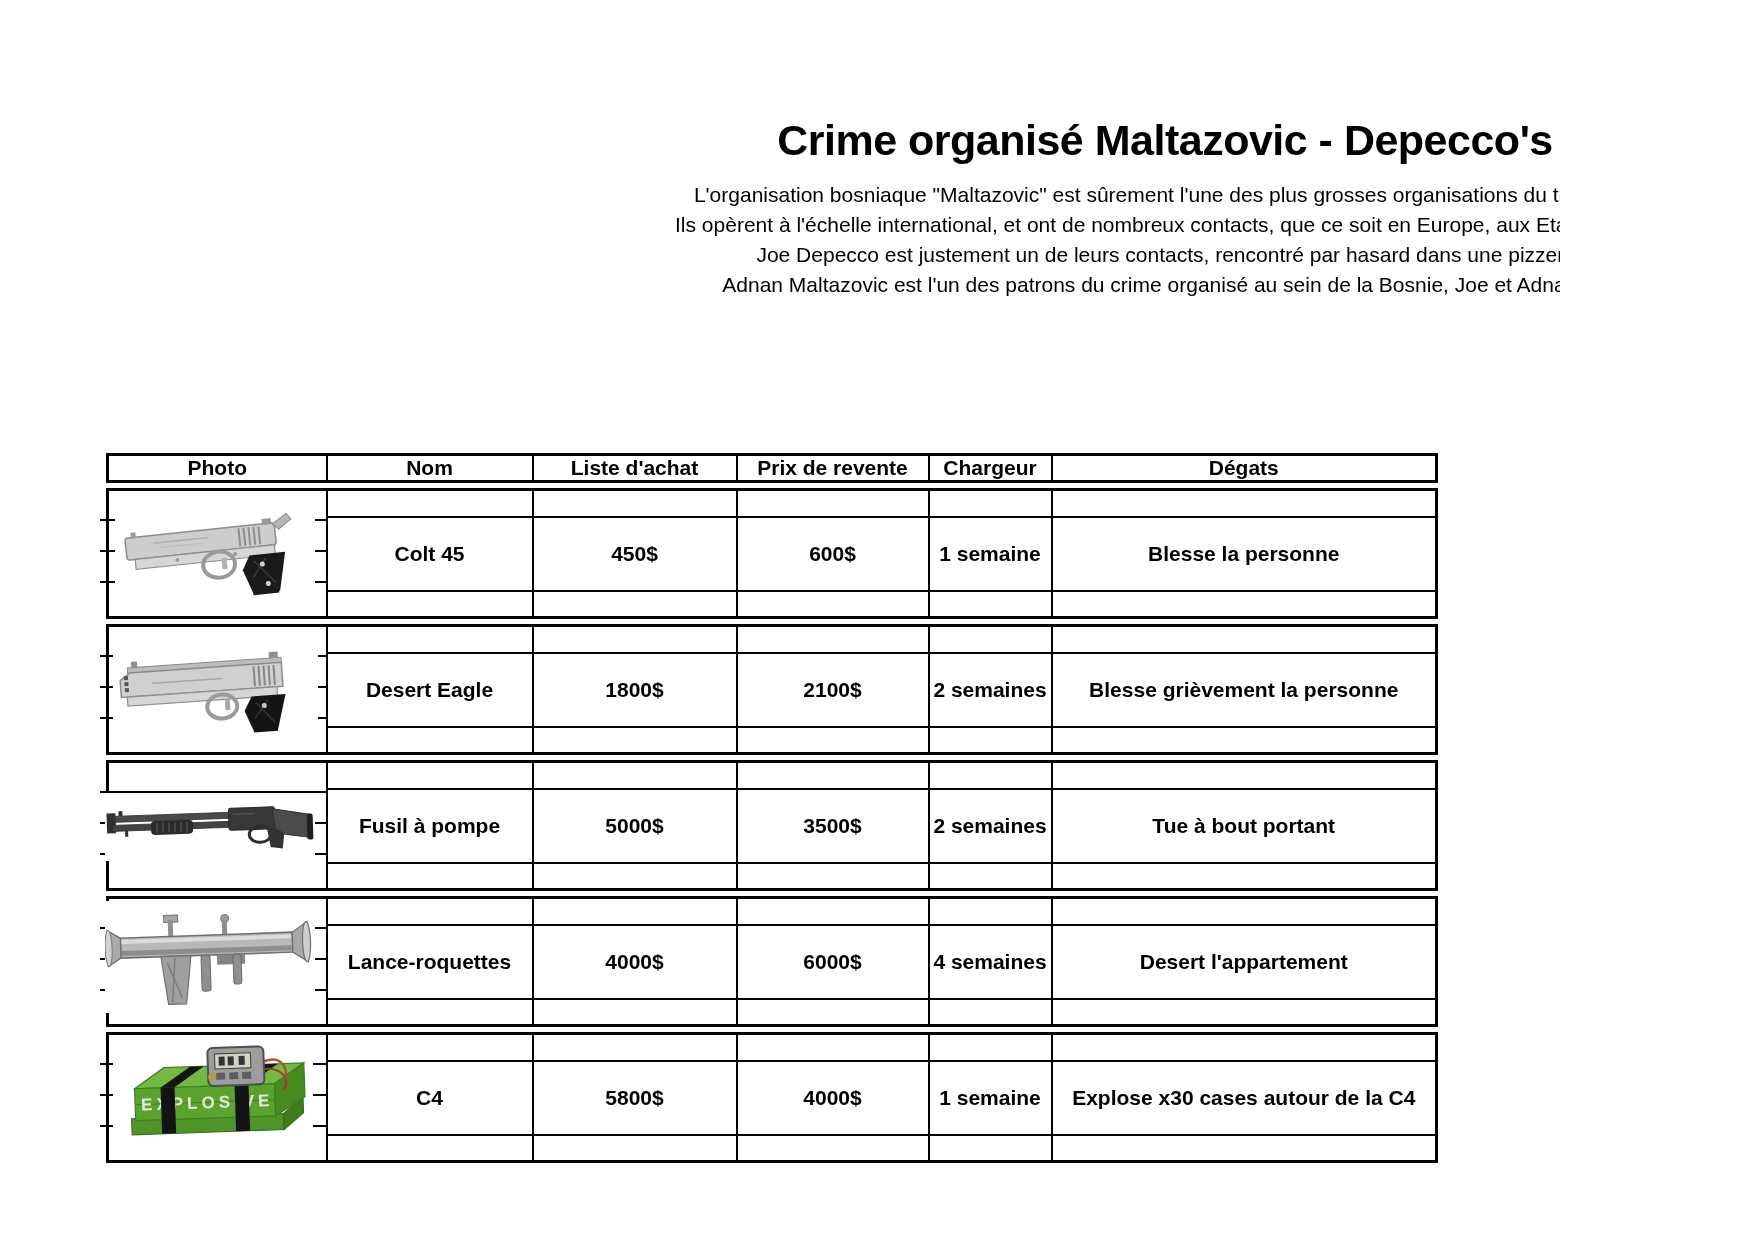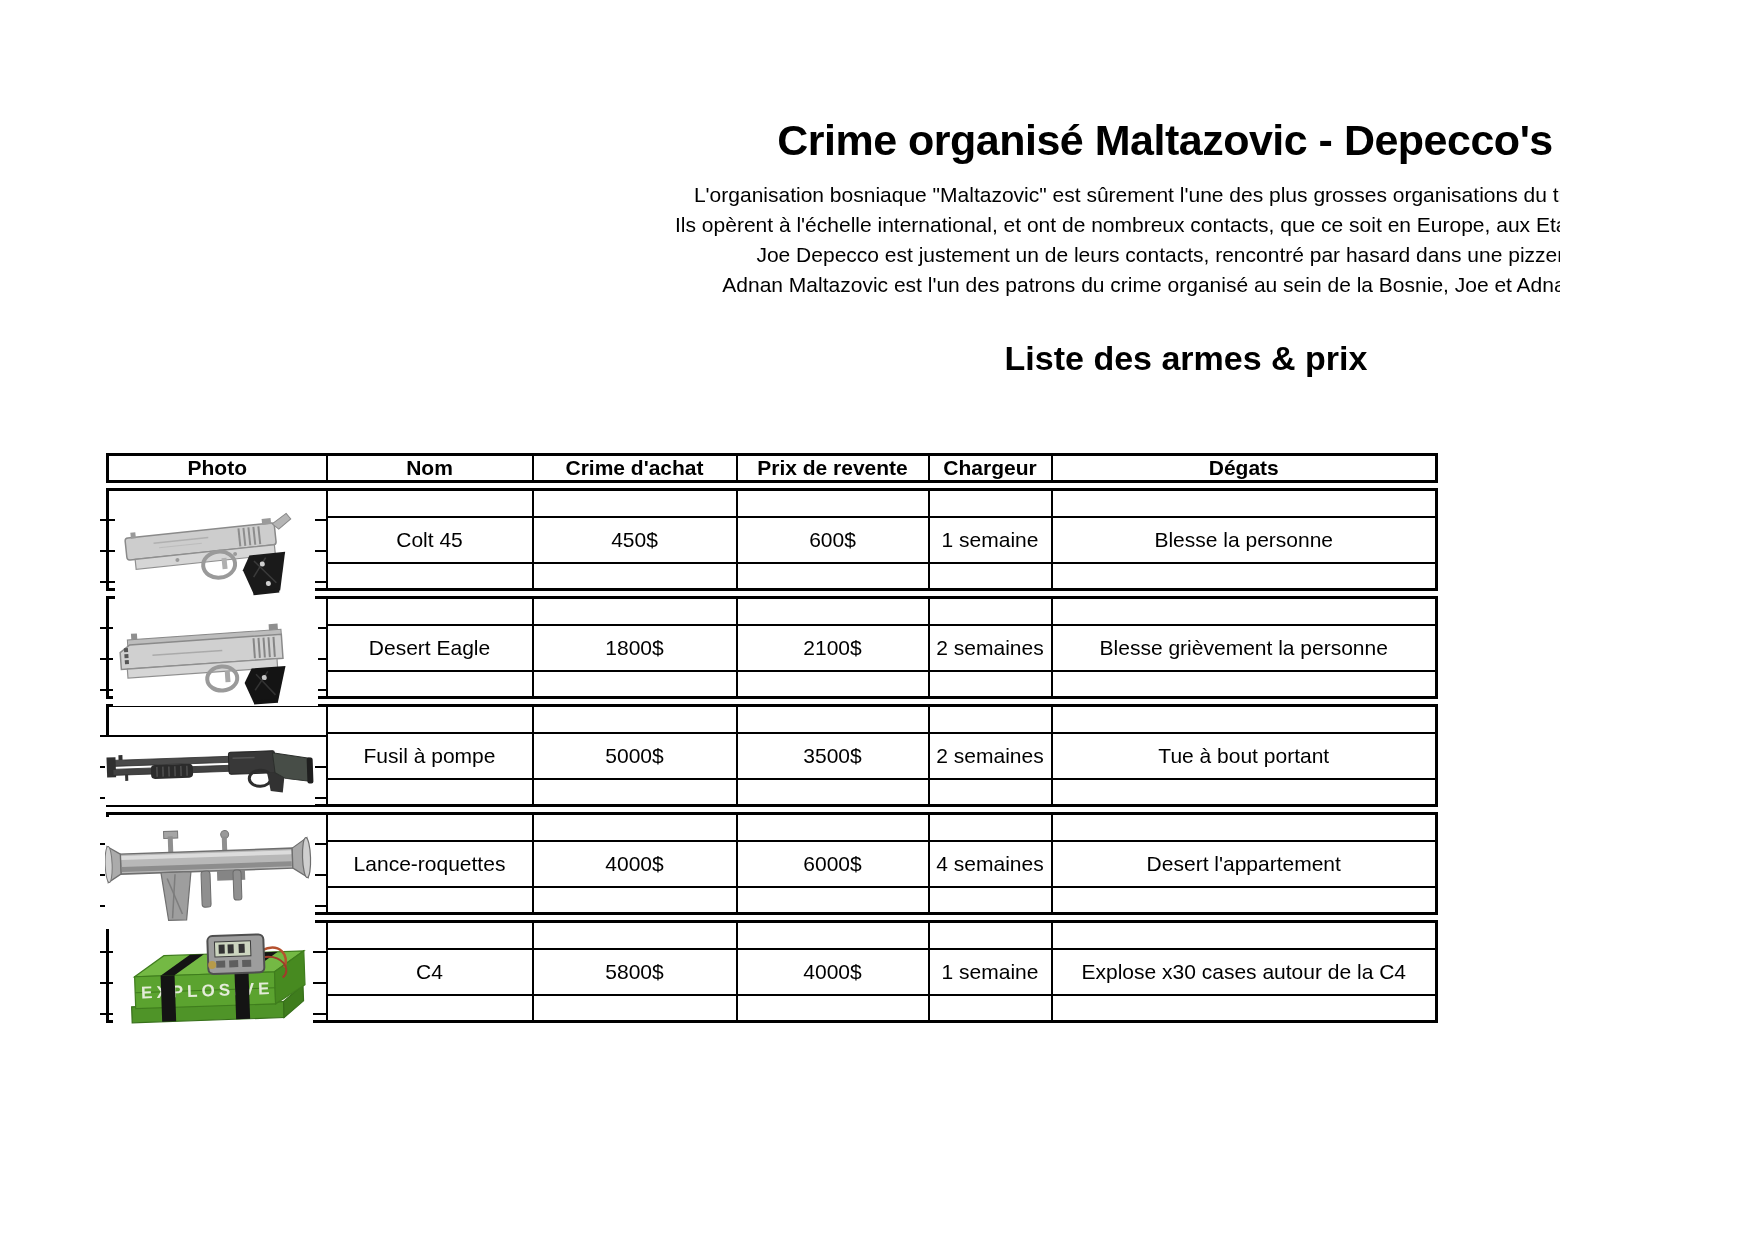--- a/index.html
+++ b/index.html
@@ -28,21 +28,21 @@
   
   .weapons { position:absolute; left:106px; top:453px; width:1335px; }
   table.wt {
     width:1329px; table-layout:fixed; border-collapse:collapse;
     margin-bottom:5px; background:#fff;
   }
   table.wt { border:3px solid #000;padding-left:44px; }
   table.wt td, table.wt th { border:2px solid #000; text-align:center; vertical-align:middle; }
   th.hc { height:26px; font-size:21px; font-weight:bold; }
   tr.thin td { height:27px; }
-  tr.main td { height:46px; font-size:21px; font-weight:normal; }
+  tr.main td { height:74px; font-size:21px; font-weight:bold; }
   td.photo-cell { padding:0; position:relative; }
   .gline {
     position:absolute; left:-9px; right:0; height:2px; background:#000; z-index:1;
   }
   .gl1 { top:28px; } .gl2 { top:59px; } .gl3 { top:90px; }
   .weapon-img { position:absolute; z-index:2; }
   .wi-colt     { left:6px;  top:8px;  }
   .wi-deagle   { left:4px;  top:12px; }
   .wi-shotgun  { left:-4px; top:30px; }
   .wi-launcher { left:-4px; top:2px;  }
@@ -50,39 +50,38 @@
 </style>
 </head>
 <body>
 
 <div class="text-clip">
   <div class="doc-title">Crime organisé Maltazovic - Depecco's C</div>
   <div class="intro-line il0">L'organisation bosniaque "Maltazovic" est sûrement l'une des plus grosses organisations du trafic d'armes</div>
   <div class="intro-line il1">Ils opèrent à l'échelle international, et ont de nombreux contacts, que ce soit en Europe, aux Etats-Unis, et mo</div>
   <div class="intro-line il2">Joe Depecco est justement un de leurs contacts, rencontré par hasard dans une pizzeria sur</div>
   <div class="intro-line il3">Adnan Maltazovic est l'un des patrons du crime organisé au sein de la Bosnie, Joe et Adnan sont lié</div>
-  <div class="section-heading">Liste des armes &amp; prix</div>
 </div>
 
 <div class="weapons">
 
   <table class="wt">
     <colgroup>
         <col style="width:219px">
         <col style="width:206px">
         <col style="width:204px">
         <col style="width:192px">
         <col style="width:123px">
         <col style="width:385px">
       </colgroup>
     <tbody>
         <tr>
       <th class="hc">Photo</th>
       <th class="hc">Nom</th>
-      <th class="hc">Crime d'achat</th>
+      <th class="hc">Liste d'achat</th>
       <th class="hc">Prix de revente</th>
       <th class="hc">Chargeur</th>
       <th class="hc">Dégats</th>
     </tr>
   </tbody>
     </table>
 
   <table class="wt">
     <colgroup>
         <col style="width:219px">

